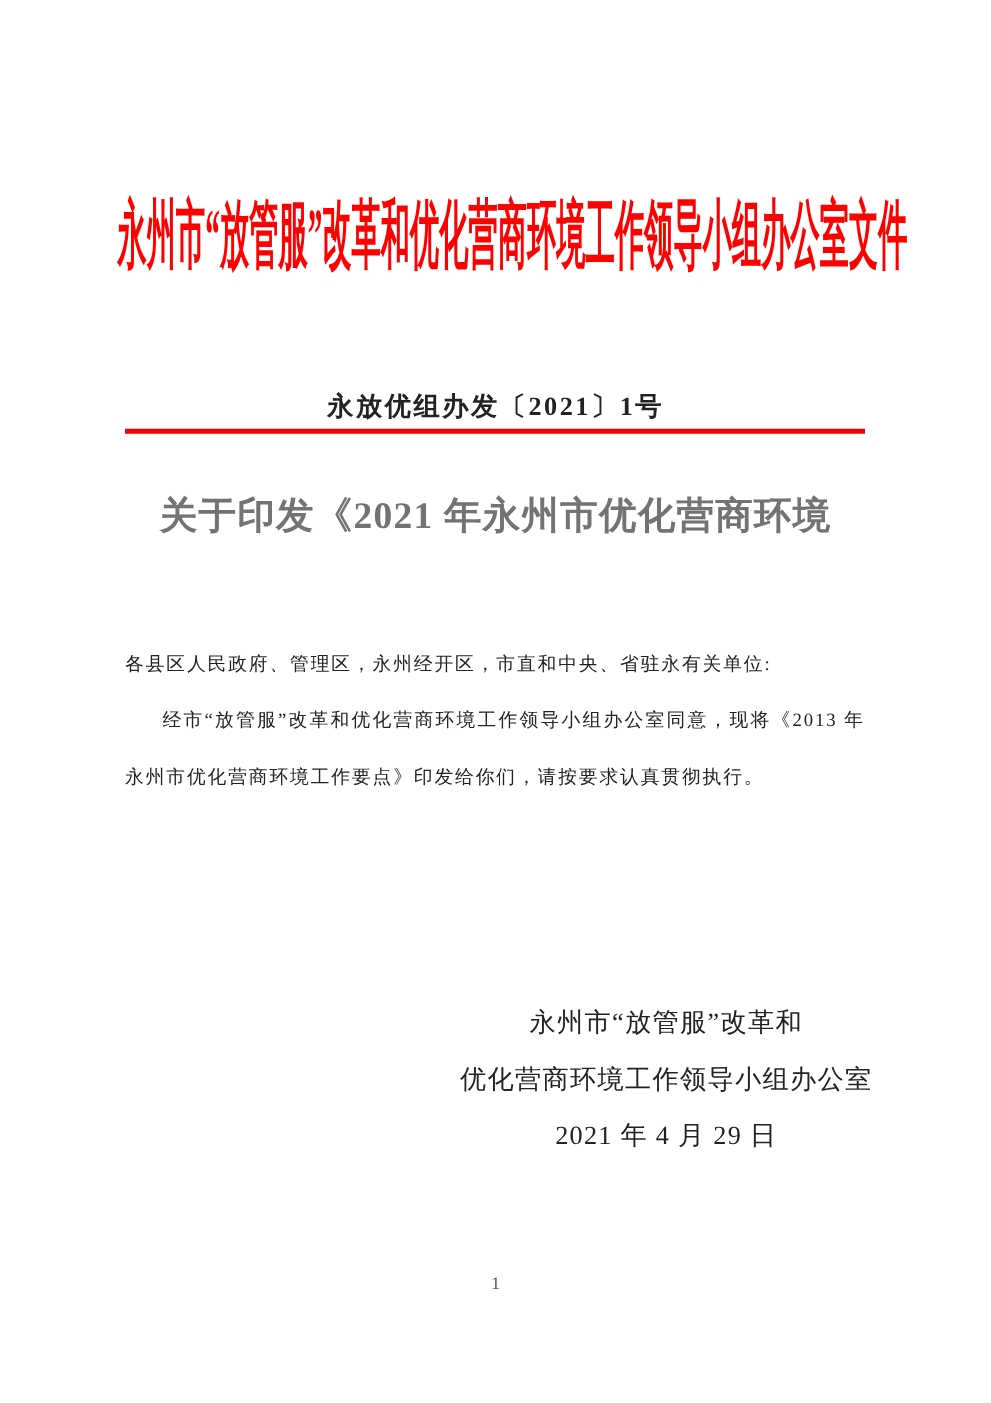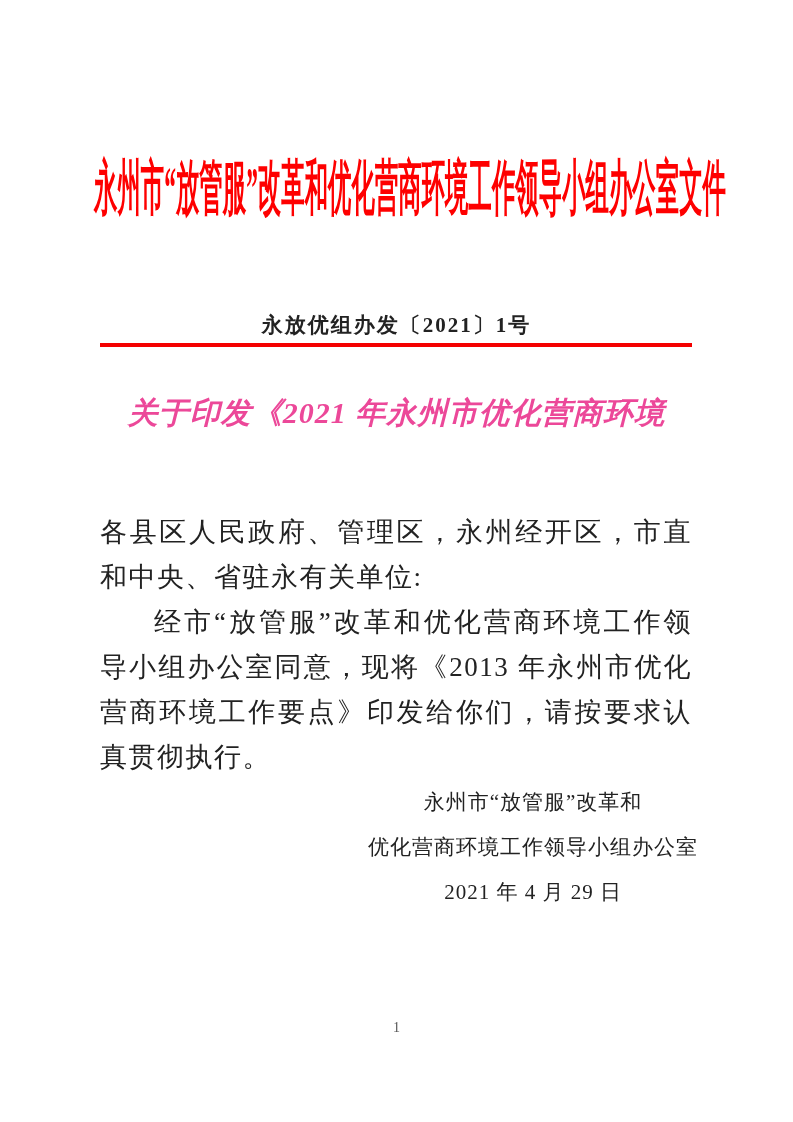--- a/index.html
+++ b/index.html
@@ -58,42 +58,41 @@
     position: absolute;
     top: 392px;
     left: 0;
     width: 100%;
     margin: 0;
     text-align: center;
     font-size: 30px;
     font-weight: bold;
     line-height: 41px;
     letter-spacing: 1px;
-    color: #ec4899;
-    font-style: italic;
+    color: #737373;
   }
   .title-line { display: block; }
   
   .body-text {
     position: absolute;
     top: 510px;
     left: 100px;
     width: 592px;
-    font-size: 27px;
+    font-size: 15px;
     line-height: 45px;
     text-align: justify;
     letter-spacing: 1.5px;
     color: #222222;
   }
   .body-text p { margin: 0; }
   .indent { text-indent: 2em; }
   
   .signature {
     position: absolute;
-    top: 780px;
+    top: 796px;
     left: 362px;
     width: 342px;
     text-align: center;
     font-size: 21px;
     line-height: 45px;
     letter-spacing: 1px;
     color: #222222;
   }
   
   .page-number {

